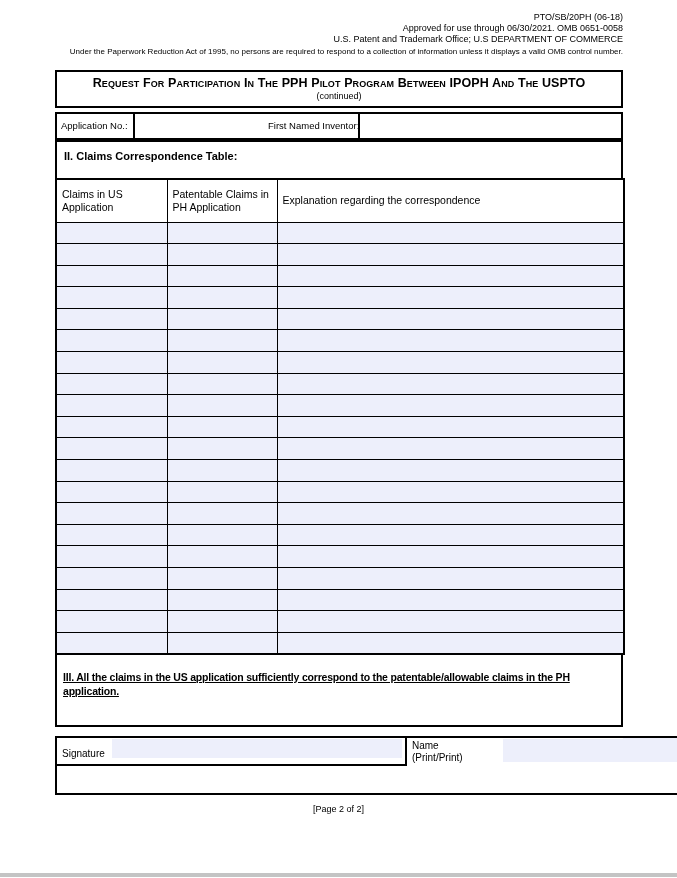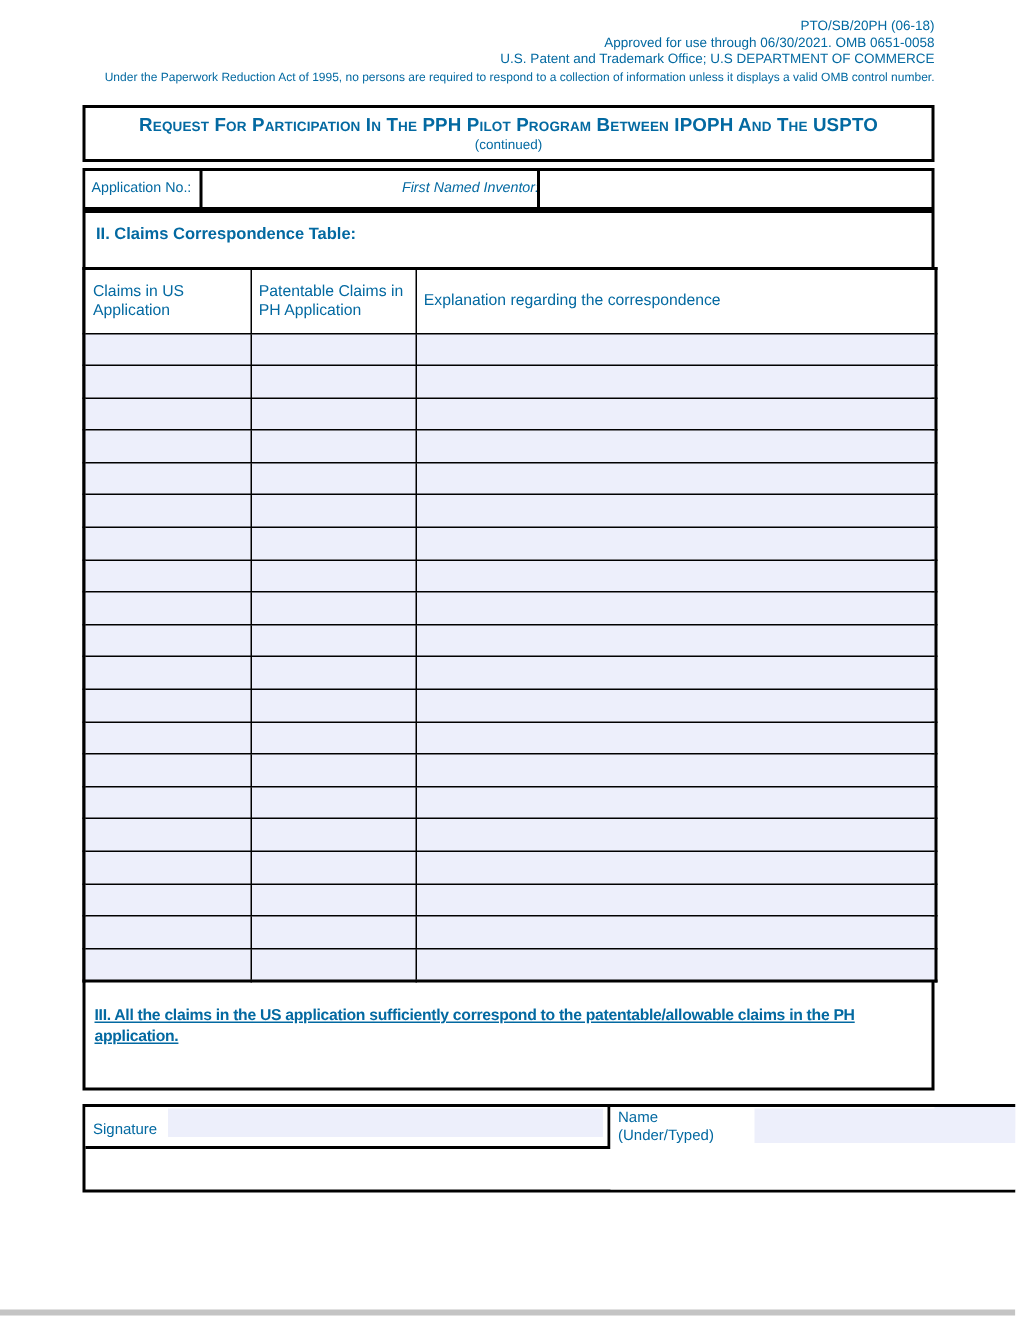--- a/index.html
+++ b/index.html
@@ -3,21 +3,21 @@
 <meta charset="utf-8">
 <style>
   :root{
     --field-bg:#edeffb;
     --border-color:#000000;
     --bottom-bar:#c4c4c4;
   }
   html,body{margin:0;padding:0;background:#fff;}
   .page{
     position:relative;width:677px;height:878px;background:#ffffff;
-    font-family:"Liberation Sans",sans-serif;color:#0369a1;overflow:hidden;
+    font-family:"Liberation Sans",sans-serif;color:#000000;overflow:hidden;
   }
   .abs{position:absolute;}
   
   .hdr{top:12px;right:54px;text-align:right;line-height:11px;}
   .h9{font-size:9px;}
   .h8{font-size:8px;margin-top:1px;white-space:nowrap;}
   
   .title-box{
     left:55px;top:70px;width:568px;height:38px;box-sizing:border-box;
     border:2px solid var(--border-color);text-align:center;
@@ -32,21 +32,21 @@
     left:55px;top:112px;width:568px;height:28px;box-sizing:border-box;
     border:2px solid var(--border-color);display:flex;align-items:center;
   }
   .app-row .lbl{
     font-size:9.5px;line-height:24px;padding-left:4px;background:#fff;
     border-right:2px solid var(--border-color);white-space:nowrap;overflow:hidden;
   }
   .app-row .fld{background:var(--field-bg);}
   .w1{width:72px;}
   .w2{width:127px;border-right:2px solid var(--border-color);}
-  .w3{width:90px;font-style:italic;}
+  .w3{width:90px;}
   .w4{flex:1;}
   
   .sec2-box{
     left:55px;top:140px;width:568px;height:587px;box-sizing:border-box;
     border:2px solid var(--border-color);
   }
   .sec2-heading{font-size:11px;font-weight:bold;padding:8px 0 0 7px;}
   
   table.claims{
     left:55px;top:178px;width:568px;table-layout:fixed;
@@ -247,26 +247,27 @@
       </div>
       <div class="sig-cell c2">
         <span class="sig-lbl lbl-date">Date</span>
         <div class="sig-fld f-date"></div>
       </div>
     </div>
     <div class="sig-row r2">
       <div class="sig-cell c1">
         <span class="sig-lbl lbl-name">
           <span>Name</span><br>
-          <span>(Under/Typed)</span>
+          <span>(Print/Print)</span>
         </span>
         <div class="sig-fld f-name"></div>
       </div>
       <div class="sig-cell c2">
         <span class="sig-lbl lbl-reg">Registration Number</span>
         <div class="sig-fld f-reg"></div>
       </div>
     </div>
   </div>
 
+  <div class="abs page-label">[Page 2 of 2]</div>
   <div class="abs bottom-bar"></div>
 
 </div>
 
 </body></html>

